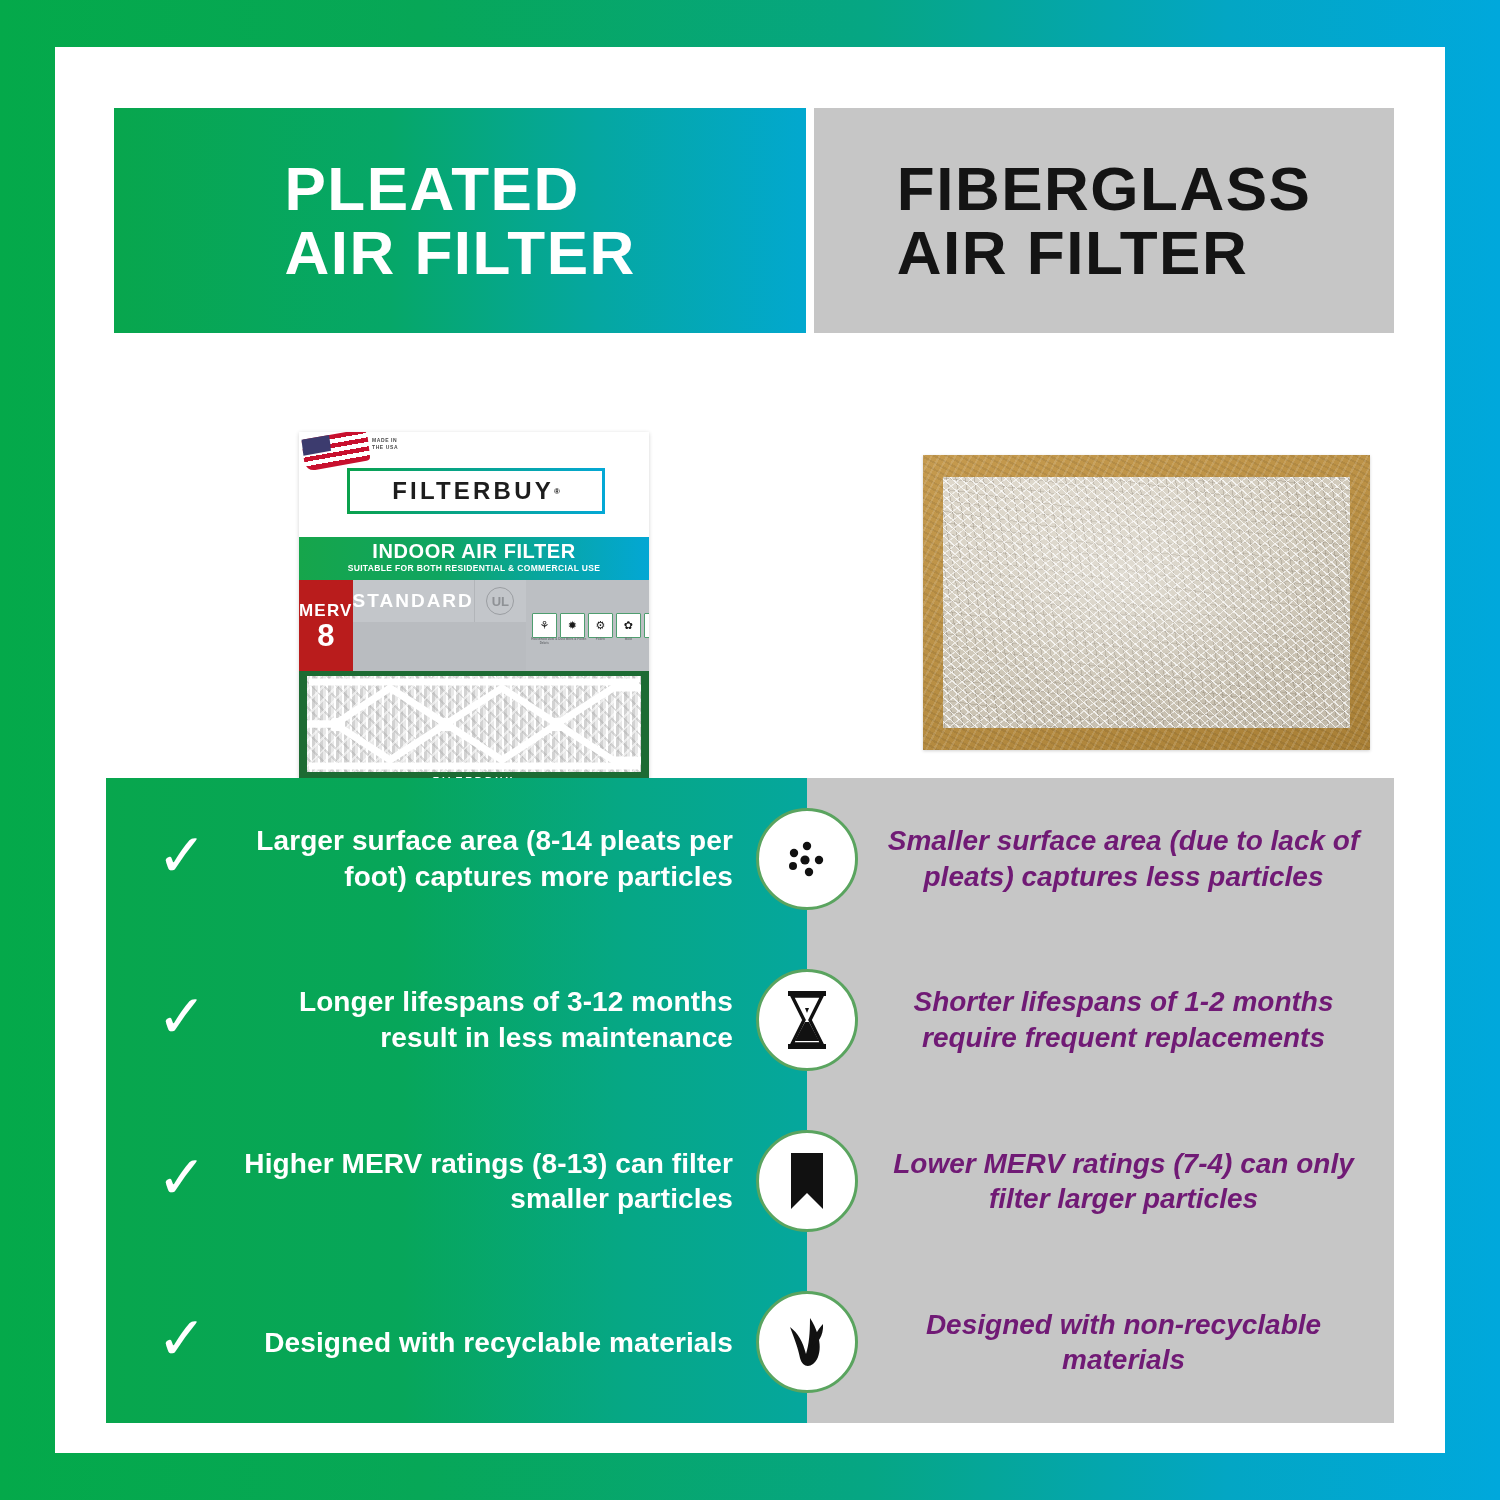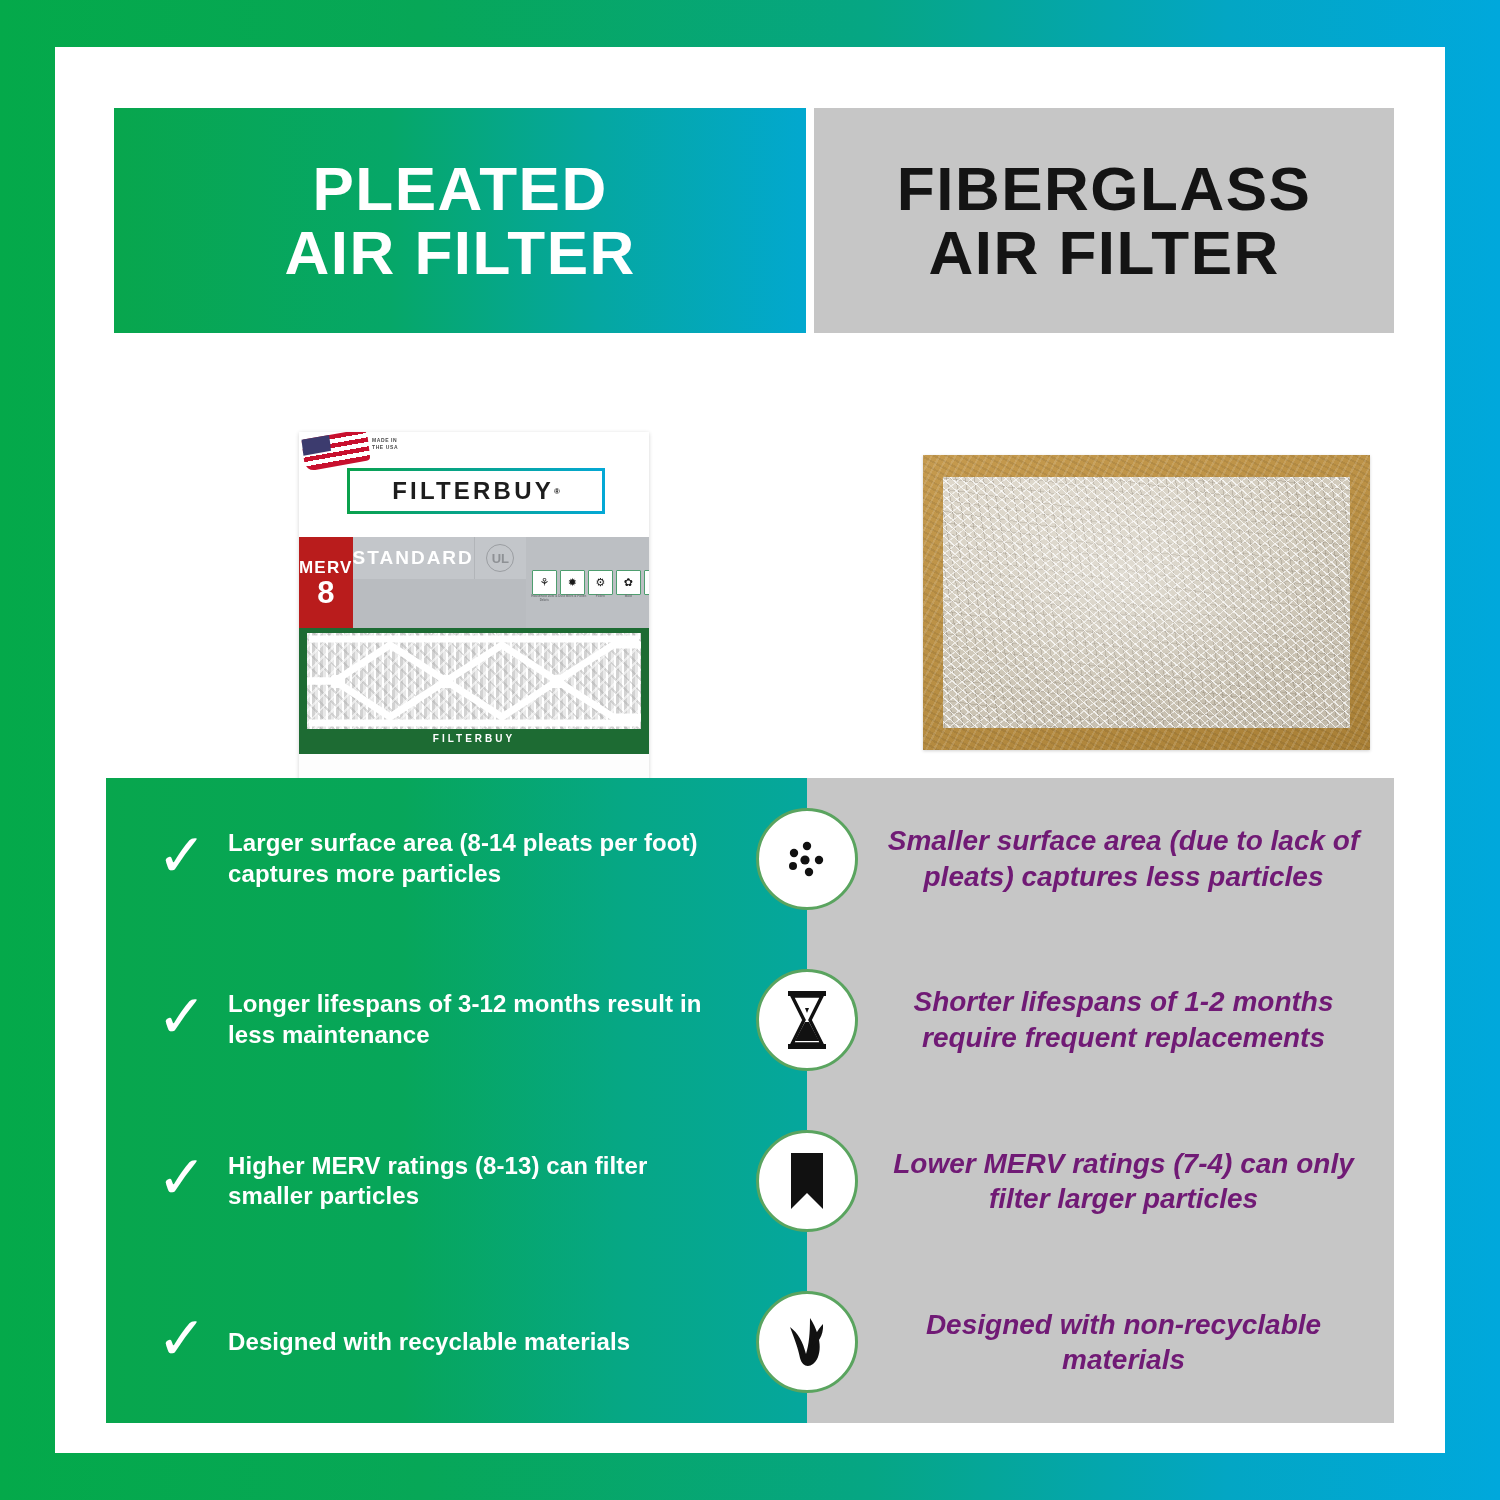--- a/index.html
+++ b/index.html
@@ -8,21 +8,21 @@
     background:linear-gradient(90deg,#04a94a 0%,#07a757 28%,#06a684 58%,#03a6c4 82%,#00a8dc 100%);
     font-family:"Liberation Sans",sans-serif;
     overflow:hidden;
   }
   .frame{
     position:absolute;left:55px;top:47px;width:1390px;height:1406px;
     background:#ffffff;
   }
   
   .headers{position:absolute;left:51px;top:61px;width:1288px;height:225px;display:flex;}
-  .hdr{display:flex;align-items:center;justify-content:center;text-align:center;margin-left:8px;}
+  .hdr{display:flex;align-items:center;justify-content:center;margin-left:8px;}
   .hdr-left{
     width:701px;height:225px;
     background:linear-gradient(90deg,#08a64d 0%,#06a768 40%,#05a7a1 70%,#02a8cf 100%);
   }
   .hdr-right{width:587px;height:225px;background:#c6c6c6;}
   .hdr h1{
     margin:0;font-size:62px;line-height:1.03;letter-spacing:1.5px;
     font-weight:800;font-family:"Liberation Sans",sans-serif;
   }
   .hdr-left h1{color:#ffffff;}
@@ -164,21 +164,21 @@
     width:701px;
     background:linear-gradient(90deg,#08a64d 0%,#07a65a 42%,#06a785 74%,#05a79d 100%);
     color:#ffffff;padding-left:30px;padding-right:14px;
   }
   .cell-r{width:587px;background:#c6c6c6;color:#701a75;padding-left:72px;padding-right:26px;font-style:italic;}
   .check{
     flex:0 0 92px;text-align:center;font-size:60px;line-height:1;color:#ffffff;
     font-weight:300;margin-top:-6px;
   }
   .ctext{
-    flex:1;text-align:left;font-size:24px;font-weight:700;line-height:1.27;
+    flex:1;text-align:right;font-size:28px;font-weight:700;line-height:1.27;
     letter-spacing:.1px;padding-right:60px;
   }
   .rtext{flex:1;text-align:center;font-size:28px;font-weight:700;line-height:1.27;}
   .mid-icon{
     position:absolute;left:701px;top:50%;transform:translate(-50%,-50%);
     width:96px;height:96px;border-radius:50%;
     background:#ffffff;border:3px solid #5aa45f;
     display:flex;align-items:center;justify-content:center;z-index:5;
   }
   .mid-icon svg{display:block;}
@@ -207,20 +207,24 @@
         <div class="madein">
           <div>MADE IN</div>
           <div>THE USA</div>
         </div>
         <div class="logo-box">
           <span>FILTERBUY</span>
             <sup>®</sup>
         </div>
       </div>
 
+      <div class="band">
+        <div class="b1">INDOOR AIR FILTER</div>
+        <div class="b2">SUITABLE FOR BOTH RESIDENTIAL &amp; COMMERCIAL USE</div>
+      </div>
 
       <div class="greybar">
         <div class="merv">
           <div class="m1">MERV</div>
           <div class="m2">8</div>
         </div>
         <div class="grey-right">
           <div class="std-row">
             <div class="std">STANDARD</div>
             <div class="ul">

